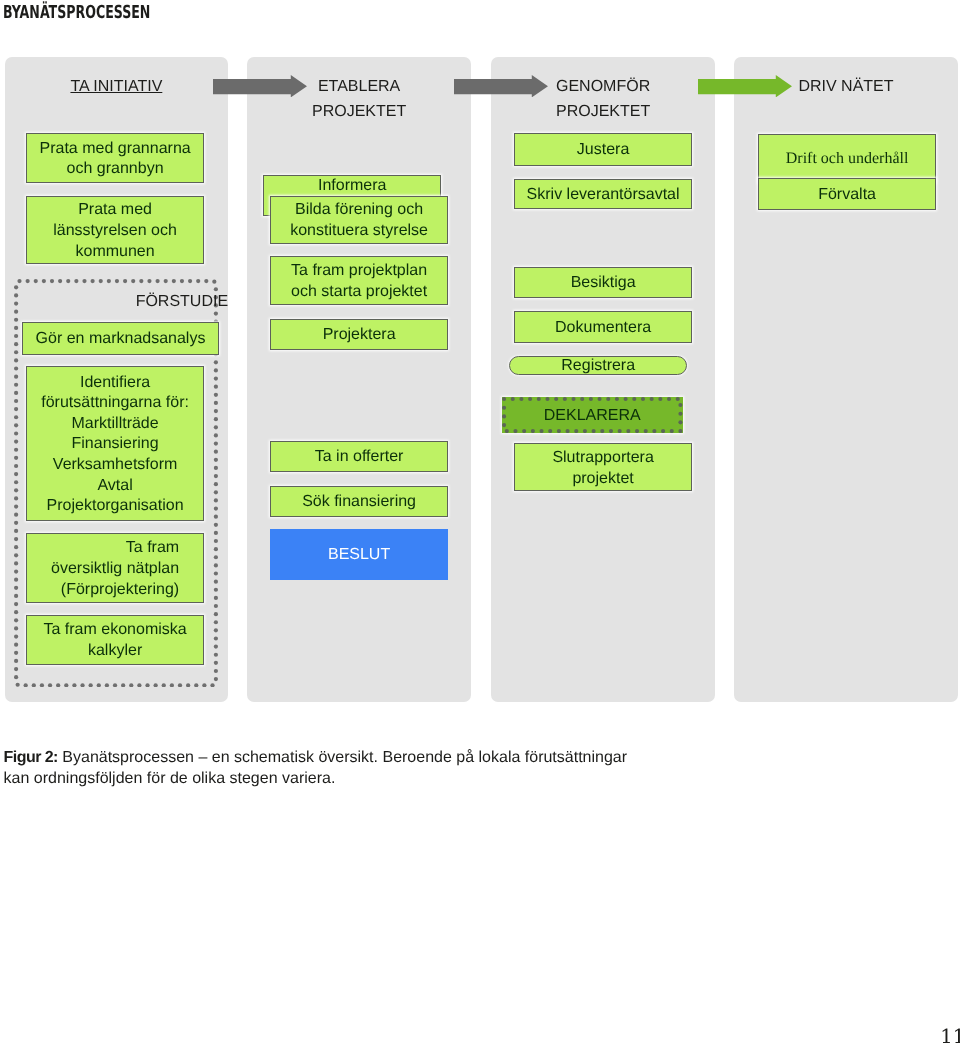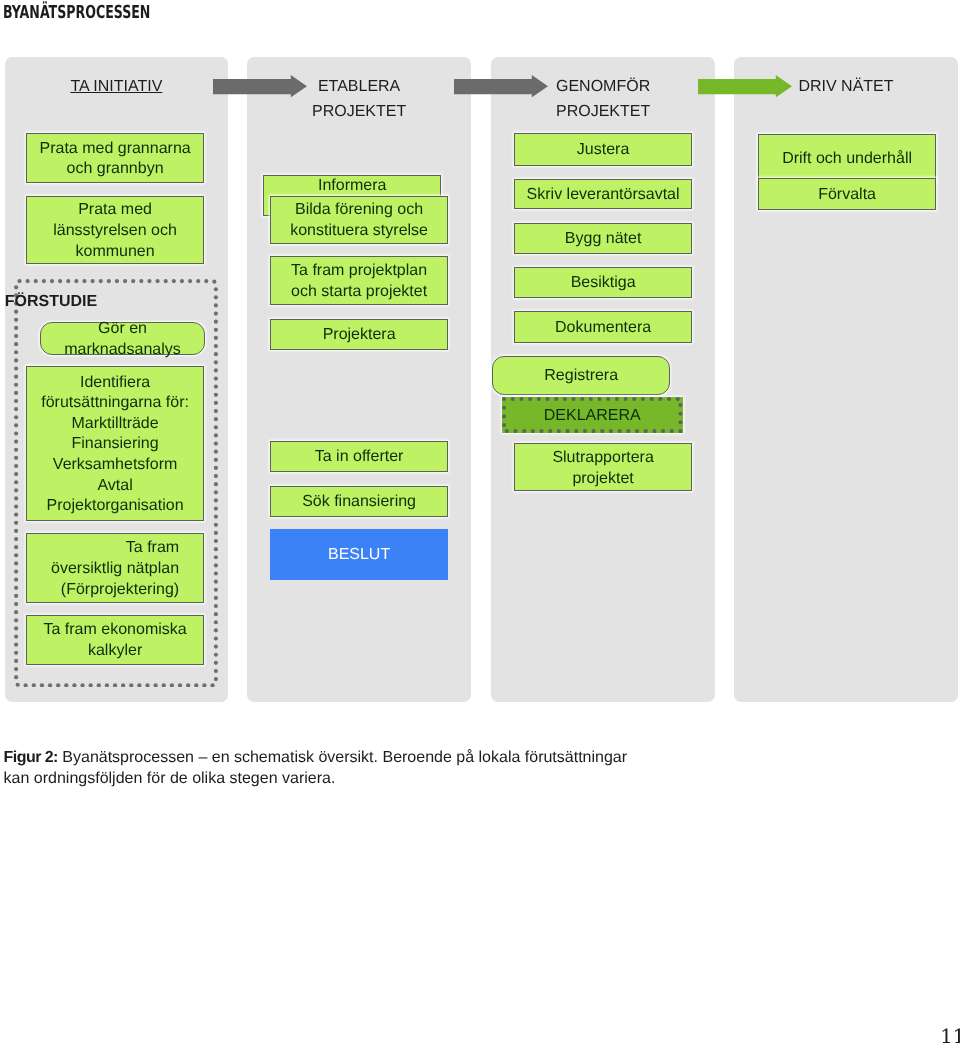--- a/index.html
+++ b/index.html
@@ -41,22 +41,22 @@
     text-align:center;
   }
   .box .lbl{white-space:pre-line;display:block;position:relative;top:1.2px;}
   .box.grey{background:#3b82f6;border:none;color:#ffffff;letter-spacing:0px;box-shadow:none;}
   .box.green-dotted{border:none;background:#76b82a;box-shadow:0 0 2.4px 0.8px rgba(255,255,255,0.95);}
   .box .dots{position:absolute;left:0;top:0;pointer-events:none;}
 
   .group-box{position:absolute;box-sizing:border-box;}
   .group-box .dots{position:absolute;left:0;top:0;}
   .group-title{
-    position:absolute;left:0;right:0;text-align:left;
-    color:#1d1d1b;font-size:16px;line-height:22px;font-weight:bold;
+    position:absolute;left:0;right:0;text-align:right;
+    color:#1d1d1b;font-size:16px;line-height:22px;
   }
 
   .arrow{position:absolute;display:block;}
 
   #caption{
     position:absolute;left:3.6px;top:748.3px;width:632px;
     font-family:"Liberation Sans",sans-serif;
     font-size:16px;line-height:20.4px;color:#1d1d1b;
   }
   #caption .lbl{font-weight:bold;letter-spacing:-0.55px;}
@@ -240,21 +240,21 @@
             <circle cx="2.10" cy="48.90" r="2.1"></circle>
             <circle cx="2.10" cy="40.77" r="2.1"></circle>
             <circle cx="2.10" cy="32.65" r="2.1"></circle>
             <circle cx="2.10" cy="24.53" r="2.1"></circle>
             <circle cx="2.10" cy="16.40" r="2.1"></circle>
             <circle cx="2.10" cy="8.28" r="2.1"></circle>
           </g>
         </svg>
       </div>
     <div class="group-title" style="left:4.7px;top:291.2px;width:223.4px;">FÖRSTUDIE</div>
-    <div class="box" style="left:40px;top:322.4px;width:165px;height:32.4px;border-radius:12px;">
+    <div class="box" style="left:22px;top:322.4px;width:197px;height:32.4px;">
         <span class="lbl">Gör en marknadsanalys</span>
       </div>
     <div class="box" style="left:25.9px;top:366px;width:178.4px;height:155.2px;">
         <span class="lbl">Identifiera
 förutsättningarna för:
 Marktillträde
 Finansiering
 Verksamhetsform
 Avtal
 Projektorganisation</span>
@@ -291,30 +291,27 @@
       </div>
     <div class="box grey" style="left:269.9px;top:529.1px;width:178.4px;height:50.6px;">
         <span class="lbl">BESLUT</span>
       </div>
     <div class="box" style="left:513.9px;top:133.4px;width:178.4px;height:32.2px;">
         <span class="lbl">Justera</span>
       </div>
     <div class="box" style="left:513.9px;top:179px;width:178.4px;height:29.8px;">
         <span class="lbl">Skriv leverantörsavtal</span>
       </div>
-    <div class="box" style="left:513.9px;top:222.5px;width:178.4px;height:31.6px;">
-        <span class="lbl">Bygg nätet</span>
-      </div>
     <div class="box" style="left:513.9px;top:266.8px;width:178.4px;height:31.6px;">
         <span class="lbl">Besiktiga</span>
       </div>
     <div class="box" style="left:513.9px;top:311.3px;width:178.4px;height:31.4px;">
         <span class="lbl">Dokumentera</span>
       </div>
-    <div class="box" style="left:492px;top:355.8px;width:178.4px;height:39px;border-radius:12px;">
+    <div class="box" style="left:509px;top:355.8px;width:178.4px;height:19px;border-radius:12px;">
         <span class="lbl">Registrera</span>
       </div>
     <div class="box green-dotted" style="left:502px;top:396.65px;width:180.5px;height:36.1px;">
         <span class="lbl">DEKLARERA</span>
         <svg class="dots" width="180.50" height="36.10" viewBox="0 0 180.50 36.10">
           <g fill="#5b6755">
             <circle cx="2.05" cy="2.05" r="2.05"></circle>
             <circle cx="10.73" cy="2.05" r="2.05"></circle>
             <circle cx="19.42" cy="2.05" r="2.05"></circle>
             <circle cx="28.10" cy="2.05" r="2.05"></circle>
@@ -362,21 +359,21 @@
             <circle cx="2.05" cy="28.10" r="2.05"></circle>
             <circle cx="2.05" cy="19.42" r="2.05"></circle>
             <circle cx="2.05" cy="10.73" r="2.05"></circle>
           </g>
         </svg>
       </div>
     <div class="box" style="left:513.9px;top:443.4px;width:178.4px;height:48.1px;">
         <span class="lbl">Slutrapportera
 projektet</span>
       </div>
-    <div class="box" style="left:757.9px;top:134px;width:178.4px;height:49px;">
+    <div class="box" style="left:757.9px;top:134px;width:178.4px;height:49px;font-family:Liberation Serif, serif;">
         <span class="lbl">Drift och underhåll</span>
       </div>
     <div class="box" style="left:757.9px;top:177.6px;width:178.4px;height:32.5px;">
         <span class="lbl">Förvalta</span>
       </div>
     <svg class="arrow" style="left:213.2px;top:74.9px;" width="94" height="22.4" viewBox="0 0 94 22.4">
         <polygon points="0,4.10 77.80,4.10 77.80,0 94.00,11.20 77.80,22.40 77.80,19.30 0,19.30" fill="#6b6b6b"></polygon>
       </svg>
     <svg class="arrow" style="left:454.4px;top:74.9px;" width="94" height="22.4" viewBox="0 0 94 22.4">
         <polygon points="0,4.10 77.80,4.10 77.80,0 94.00,11.20 77.80,22.40 77.80,19.30 0,19.30" fill="#6b6b6b"></polygon>

